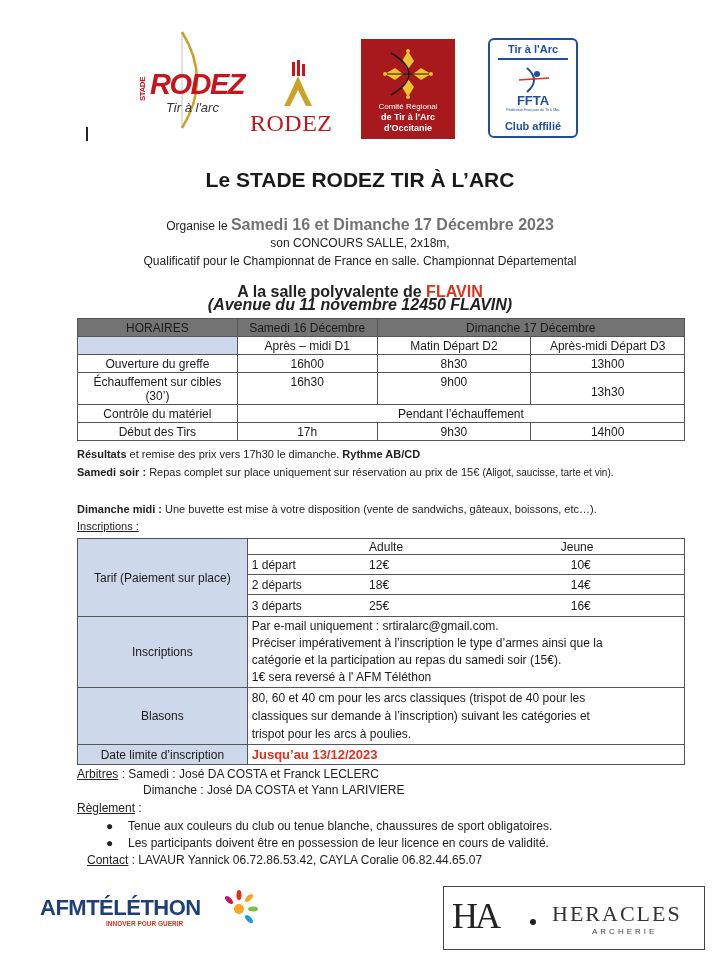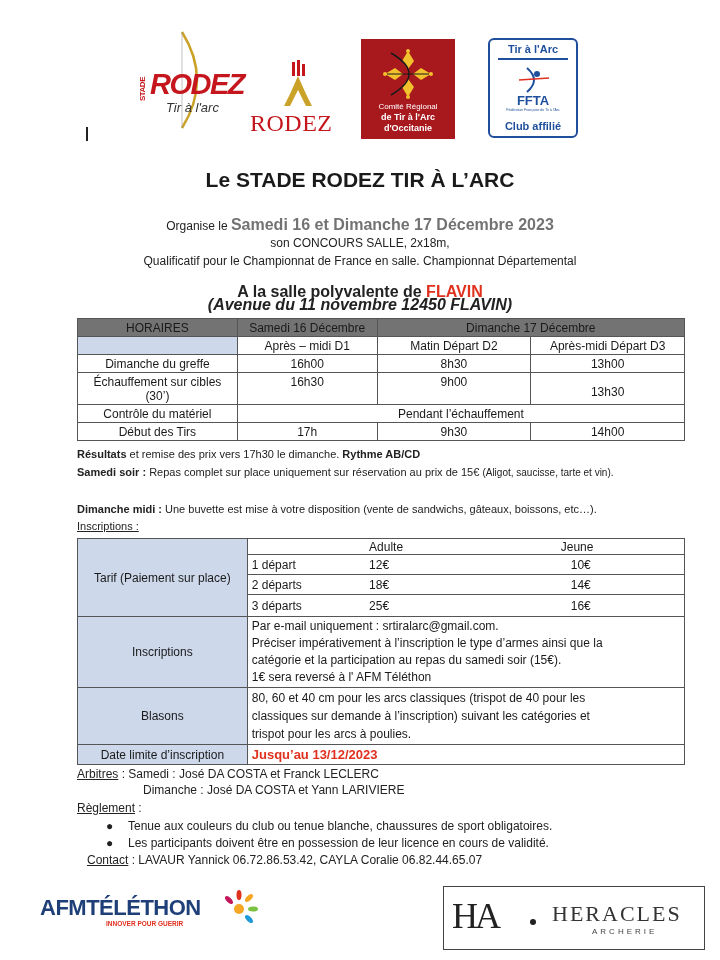--- a/index.html
+++ b/index.html
@@ -165,21 +165,21 @@
     <td>Samedi 16 Décembre</td>
     <td colspan="2">Dimanche 17 Décembre</td>
   </tr>
   <tr class="sub">
     <td class="blank"></td>
     <td>Après – midi D1</td>
     <td>Matin Départ D2</td>
     <td>Après-midi Départ D3</td>
   </tr>
   <tr>
-    <td>Dimanche du greffe</td>
+    <td>Ouverture du greffe</td>
     <td>16h00</td>
     <td>8h30</td>
     <td>13h00</td>
   </tr>
   <tr class="tall">
     <td>Échauffement sur cibles (30’)</td>
     <td style="vertical-align:top;padding-top:2px">16h30</td>
     <td style="vertical-align:top;padding-top:2px">9h00</td>
     <td style="vertical-align:top;padding-top:12px">13h30</td>
   </tr>

